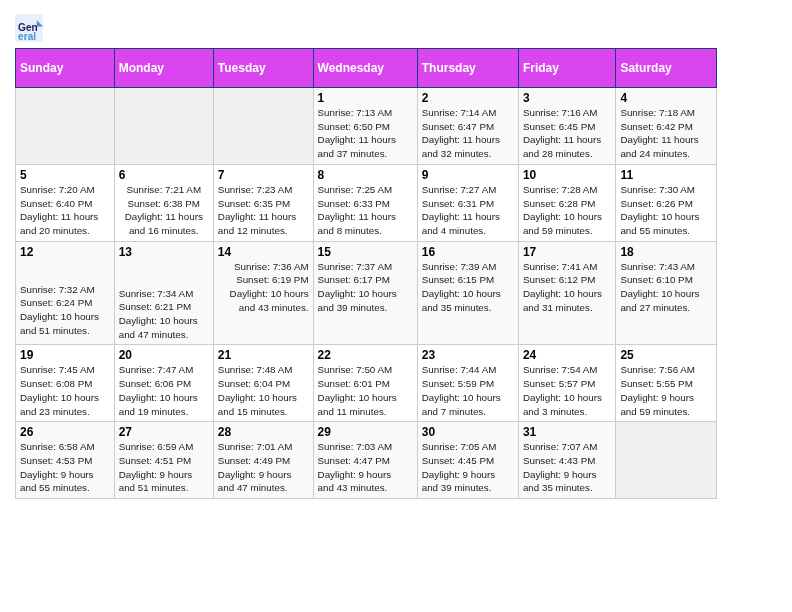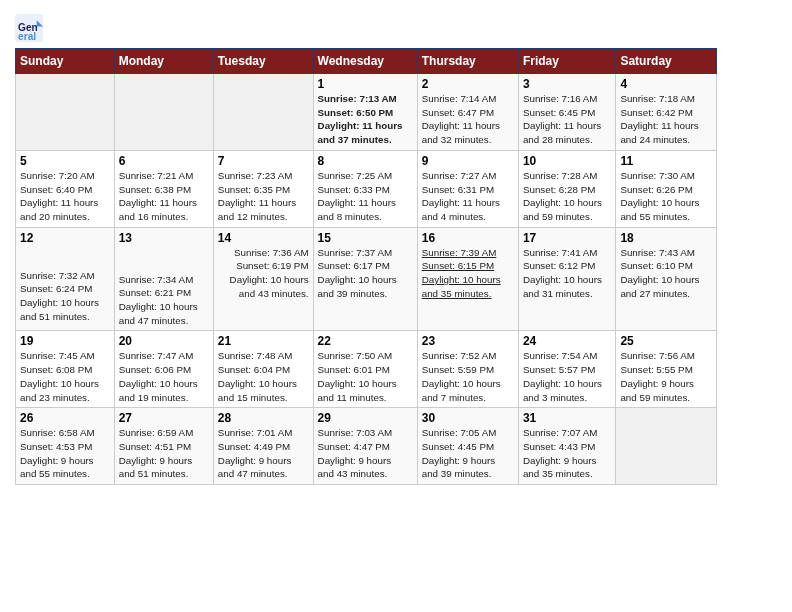--- a/index.html
+++ b/index.html
@@ -42,24 +42,24 @@
     .location {
       font-size: 14px;
       color: #444;
     }
     table {
       width: 100%;
       border-collapse: collapse;
       font-size: 10.5px;
     }
     thead tr th {
-      background: #7f1d1d;
+      background: #d946ef;
       color: #fff;
       font-weight: bold;
-      padding: 5px 4px;
+      padding: 12px 4px;
       text-align: left;
       font-size: 12px;
       border: 1px solid #1a3d7c;
     }
     tbody tr td {
       border: 1px solid #ccc;
       vertical-align: top;
       padding: 3px 4px;
       width: 113px;
       min-height: 70px;
@@ -121,21 +121,21 @@
           <th>Saturday</th>
         </tr>
     </thead>
     <tbody id="calendar-body">
     <tr>
           <td class="empty"></td>
           <td class="empty"></td>
           <td class="empty"></td>
           <td>
             <span class="day-num">1</span>
-            <div class="day-info" style="white-space: pre-line; font-weight: bold;">Sunrise: 7:13 AM
+            <div class="day-info" style="white-space: pre-line;">Sunrise: 7:13 AM
 Sunset: 6:50 PM
 Daylight: 11 hours
 and 37 minutes.</div>
           </td>
           <td>
             <span class="day-num">2</span>
             <div class="day-info" style="white-space: pre-line;">Sunrise: 7:14 AM
 Sunset: 6:47 PM
 Daylight: 11 hours
 and 32 minutes.</div>
@@ -158,21 +158,21 @@
         <tr>
           <td>
             <span class="day-num">5</span>
             <div class="day-info" style="white-space: pre-line;">Sunrise: 7:20 AM
 Sunset: 6:40 PM
 Daylight: 11 hours
 and 20 minutes.</div>
           </td>
           <td>
             <span class="day-num">6</span>
-            <div class="day-info" style="white-space: pre-line;">Sunrise: 7:21 AM
+            <div class="day-info" style="white-space: pre-line; text-align: center;">Sunrise: 7:21 AM
 Sunset: 6:38 PM
 Daylight: 11 hours
 and 16 minutes.</div>
           </td>
           <td>
             <span class="day-num">7</span>
             <div class="day-info" style="white-space: pre-line;">Sunrise: 7:23 AM
 Sunset: 6:35 PM
 Daylight: 11 hours
 and 12 minutes.</div>
@@ -230,21 +230,21 @@
           </td>
           <td>
             <span class="day-num">15</span>
             <div class="day-info" style="white-space: pre-line;">Sunrise: 7:37 AM
 Sunset: 6:17 PM
 Daylight: 10 hours
 and 39 minutes.</div>
           </td>
           <td>
             <span class="day-num">16</span>
-            <div class="day-info" style="white-space: pre-line; text-decoration: underline;">Sunrise: 7:39 AM
+            <div class="day-info" style="white-space: pre-line;">Sunrise: 7:39 AM
 Sunset: 6:15 PM
 Daylight: 10 hours
 and 35 minutes.</div>
           </td>
           <td>
             <span class="day-num">17</span>
             <div class="day-info" style="white-space: pre-line;">Sunrise: 7:41 AM
 Sunset: 6:12 PM
 Daylight: 10 hours
 and 31 minutes.</div>
@@ -281,21 +281,21 @@
           </td>
           <td>
             <span class="day-num">22</span>
             <div class="day-info" style="white-space: pre-line;">Sunrise: 7:50 AM
 Sunset: 6:01 PM
 Daylight: 10 hours
 and 11 minutes.</div>
           </td>
           <td>
             <span class="day-num">23</span>
-            <div class="day-info" style="white-space: pre-line;">Sunrise: 7:52 AM
+            <div class="day-info" style="white-space: pre-line;">Sunrise: 7:44 AM
 Sunset: 5:59 PM
 Daylight: 10 hours
 and 7 minutes.</div>
           </td>
           <td>
             <span class="day-num">24</span>
             <div class="day-info" style="white-space: pre-line;">Sunrise: 7:54 AM
 Sunset: 5:57 PM
 Daylight: 10 hours
 and 3 minutes.</div>

